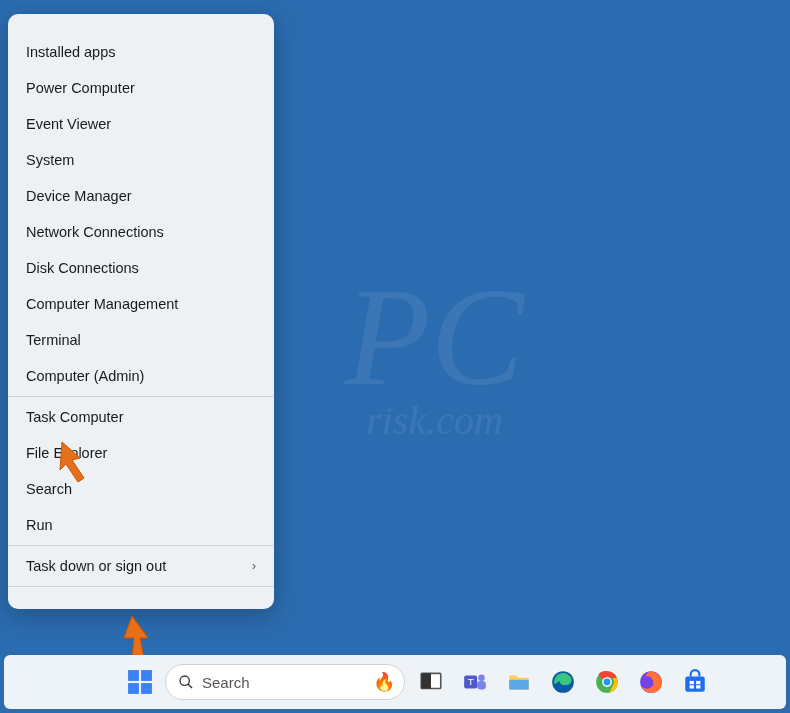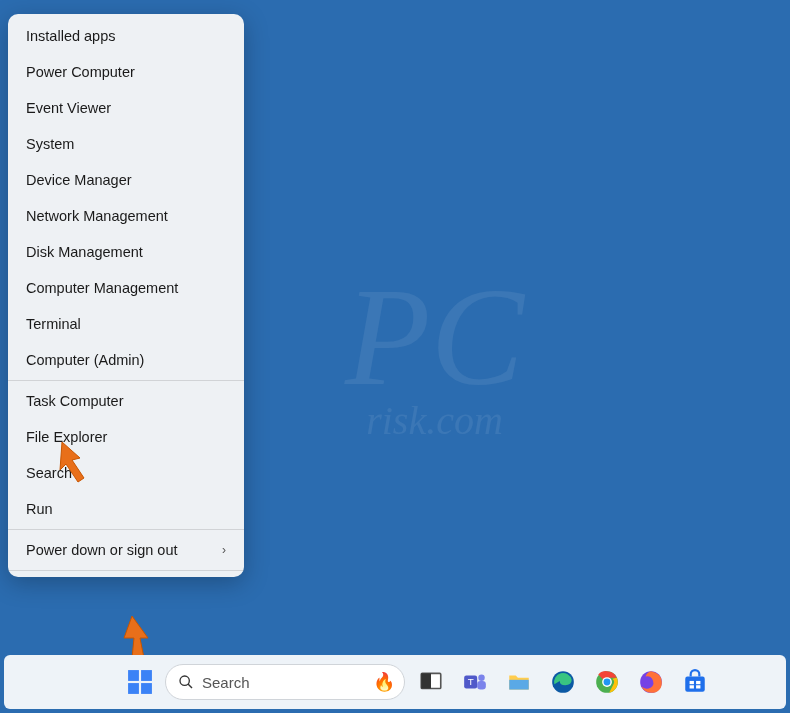--- a/index.html
+++ b/index.html
@@ -22,24 +22,24 @@
     white-space: nowrap;
     pointer-events: none;
     text-align: center;
     line-height: 0.85;
   }
   .watermark .sub { font-size: 40px; display:block; margin-top:8px;}
   .context-menu {
     position: absolute;
     left: 8px;
     top: 14px;
-    width: 236px;
+    width: 266px;
     background: #eef1f4;
     border-radius: 10px;
-    padding: 4px 0;
+    padding: 20px 0;
     box-shadow: 0 6px 24px rgba(0,0,0,0.25);
   }
   .menu-item {
     padding: 10px 18px;
     font-size: 14.5px;
     color: #1a1a1a;
     cursor: default;
     display:flex;
     justify-content: space-between;
     align-items:center;
@@ -114,24 +114,24 @@
     <div class="menu-item">
       <span>Event Viewer</span>
     </div>
     <div class="menu-item">
       <span>System</span>
     </div>
     <div class="menu-item">
       <span>Device Manager</span>
     </div>
     <div class="menu-item">
-      <span>Network Management</span>
-    </div>
-    <div class="menu-item">
-      <span>Disk Management</span>
+      <span>Network Connections</span>
+    </div>
+    <div class="menu-item">
+      <span>Disk Connections</span>
     </div>
     <div class="menu-item">
       <span>Computer Management</span>
     </div>
     <div class="menu-item">
       <span>Terminal</span>
     </div>
     <div class="menu-item">
       <span>Computer (Admin)</span>
     </div>
@@ -143,21 +143,21 @@
       <span>File Explorer</span>
     </div>
     <div class="menu-item">
       <span>Search</span>
     </div>
     <div class="menu-item">
       <span>Run</span>
     </div>
     <div class="menu-divider"></div>
     <div class="menu-item">
-      <span>Power down or sign out</span>
+      <span>Task down or sign out</span>
       <span class="chevron">›</span>
     </div>
     <div class="menu-divider"></div>
   </div>
 
 <svg class="orange-arrow" style="left:50px; top:438px;" width="46" height="46">
   <polygon points="12,4 30,20 22,22 34,40 28,44 16,26 10,32" fill="#e86f1a" stroke="#c85500" stroke-width="1"></polygon>
 </svg>
 
 <svg class="orange-arrow" style="left:114px; top:614px;" width="46" height="46">

